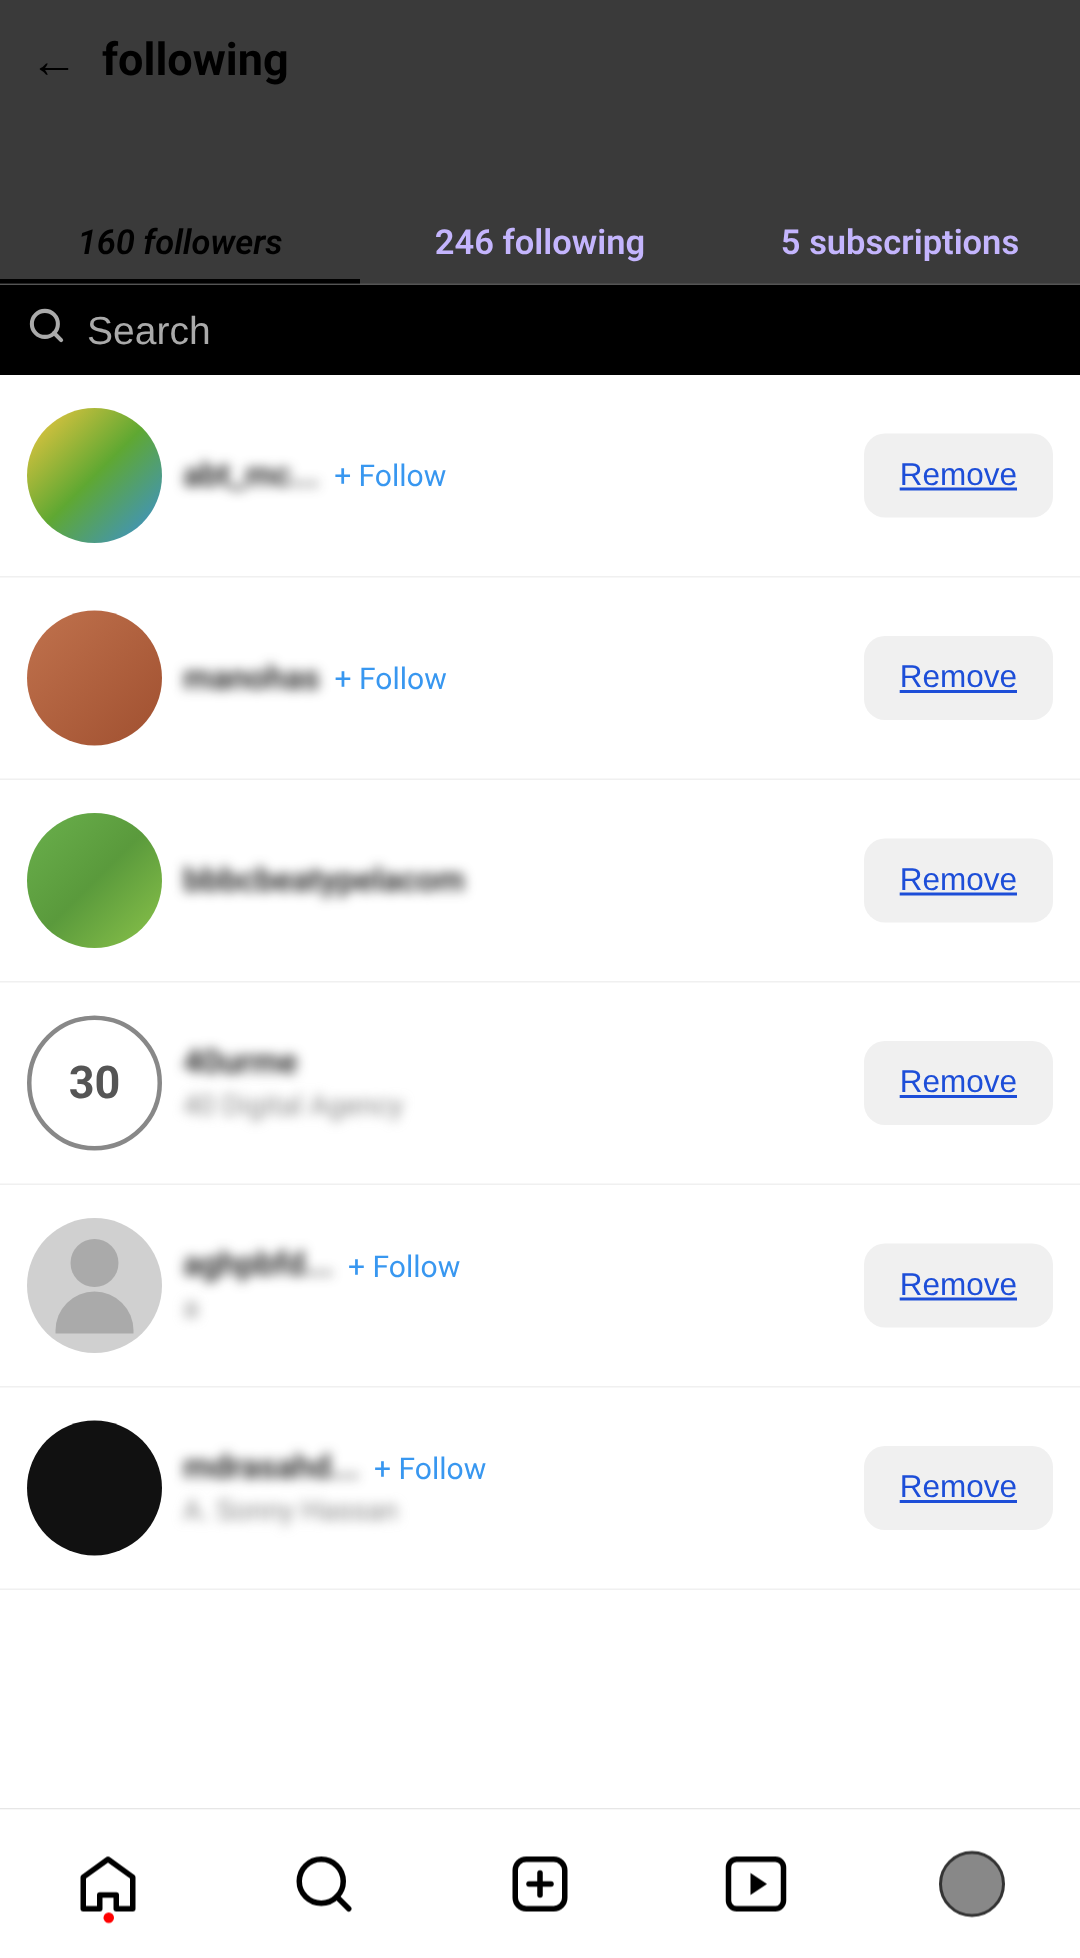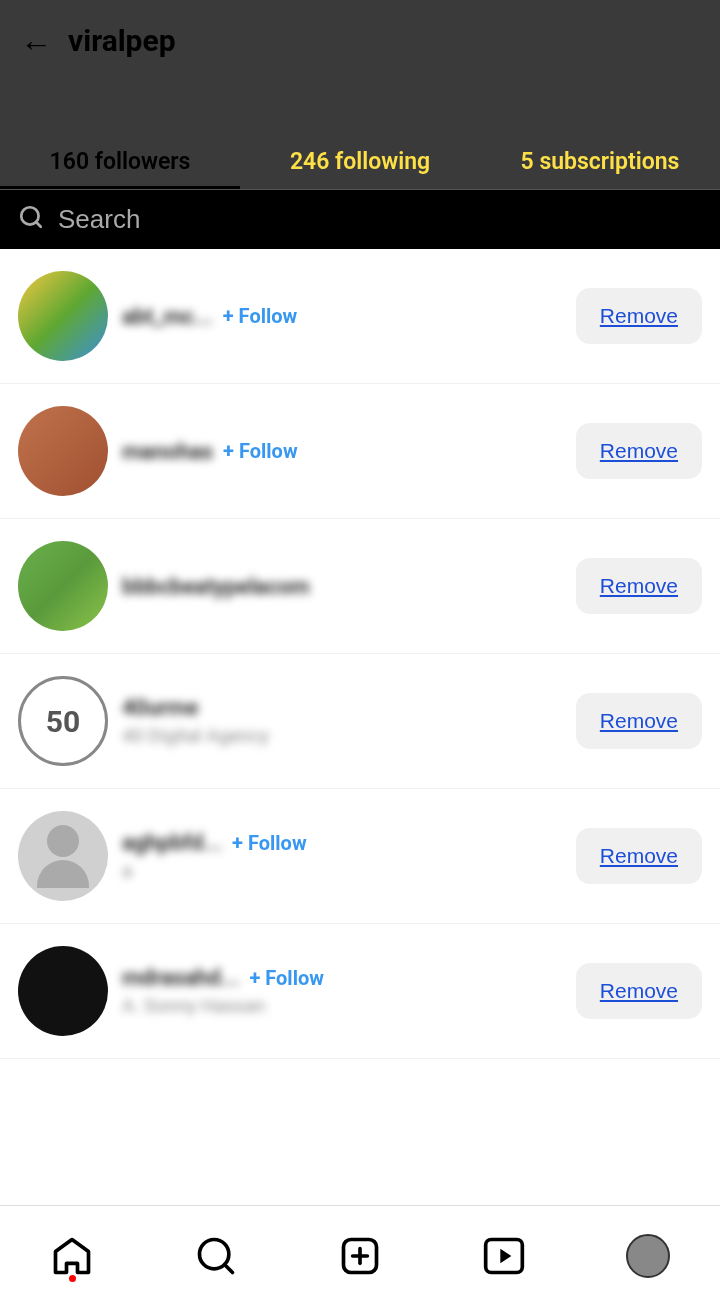--- a/index.html
+++ b/index.html
@@ -40,27 +40,28 @@
       align-items: flex-end;
       height: 110px;
       border-bottom: 1px solid #555;
     }
     .tab {
       flex: 1;
       text-align: center;
       padding: 14px 8px;
       font-size: 23px;
       font-weight: 600;
-      color: #fde047;
+      color: #c4b5fd;
       cursor: pointer;
       position: relative;
       white-space: nowrap;
     }
     .tab.active {
       color: #000;
+      font-style: italic;
     }
     .tab.active::after {
       content: '';
       position: absolute;
       bottom: 0;
       left: 0;
       right: 0;
       height: 3px;
       background: #000;
     }
@@ -142,21 +143,21 @@
       flex-wrap: wrap;
     }
     .follower-name {
       font-size: 22px;
       font-weight: 600;
       color: #222;
       filter: blur(4px);
     }
     .follow-btn-inline {
       font-size: 20px;
-      font-weight: 700;
+      font-weight: 400;
       color: #3897f0;
     }
     .follower-sub {
       font-size: 19px;
       color: #888;
       filter: blur(4px);
     }
 
     .remove-btn {
       background: #f0f0f0;
@@ -214,21 +215,21 @@
     }
 
     
     .bottom-spacer { height: 110px; }
   </style>
 </head>
 <body>
 
 <div class="header">
   <span class="back-btn">←</span>
-  <span class="header-title">viralpep</span>
+  <span class="header-title">following</span>
 </div>
 
 <div class="tabs-bar">
   <div class="tab active">160 followers</div>
   <div class="tab">246 following</div>
   <div class="tab">5 subscriptions</div>
 </div>
 
 <div class="search-bar">
   <span class="search-icon-wrap">
@@ -268,21 +269,21 @@
     <div class="avatar avatar-3"></div>
     <div class="follower-info">
       <div class="follower-name-row">
         <span class="follower-name">bbbcbeatypelacom</span>
       </div>
     </div>
     <button class="remove-btn">Remove</button>
   </div>
 
   <div class="follower-item">
-    <div class="avatar avatar-4">50</div>
+    <div class="avatar avatar-4">30</div>
     <div class="follower-info">
       <div class="follower-name-row">
         <span class="follower-name">40urme</span>
       </div>
       <span class="follower-sub">40 Digital Agency</span>
     </div>
     <button class="remove-btn">Remove</button>
   </div>
 
   <div class="follower-item">

